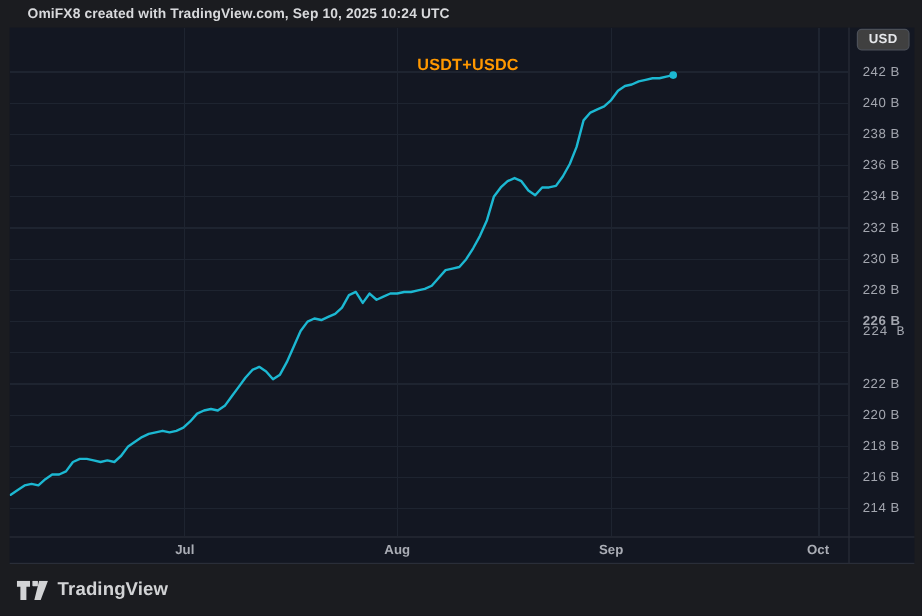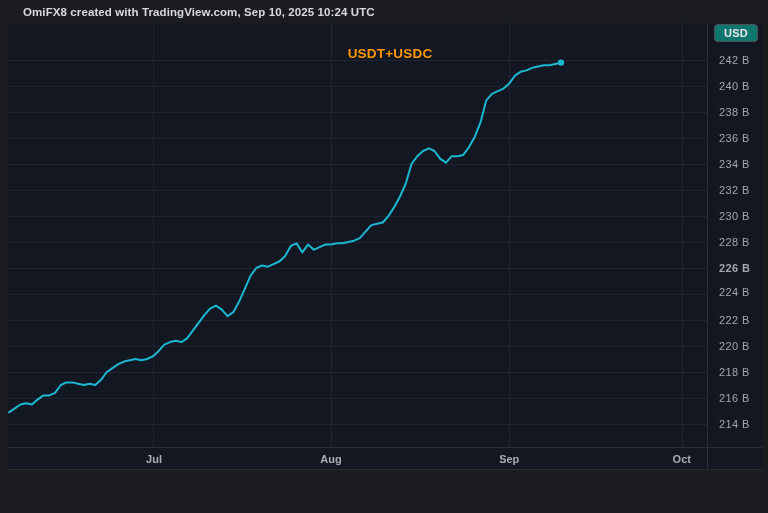--- a/index.html
+++ b/index.html
@@ -36,21 +36,21 @@
   .price-axis {
     position:absolute; left:699px; top:0; width:55px; height:447px;
     border-left:1px solid #2a2e39;
   }
   .y-label {
     position:absolute; left:11px; height:14px; line-height:14px;
     color:#a3a6af; font-size:11px; letter-spacing:.4px; white-space:nowrap;
   }
   .usd-badge {
     position:absolute; left:6px; top:1px; width:44px; height:18px;
-    background:#0f766e; border:1px solid #4c5058; border-radius:4px;
+    background:#404040; border:1px solid #4c5058; border-radius:4px;
     color:#e6e7ea; font-size:11px; font-weight:700; letter-spacing:.3px;
     display:flex; align-items:center; justify-content:center; cursor:pointer;
   }
 
   .time-axis {
     position:absolute; left:0; top:424px; width:754px; height:23px;
     border-top:1px solid #2a2e39;
   }
   .x-label {
     position:absolute; top:5px; transform:translateX(-50%);
@@ -115,24 +115,36 @@
       <div class="usd-badge">USD</div>
     <span class="y-label" style="top: 30px;">242 B</span>
         <span class="y-label" style="top: 56px;">240 B</span>
         <span class="y-label" style="top: 82px;">238 B</span>
         <span class="y-label" style="top: 108px;">236 B</span>
         <span class="y-label" style="top: 134px;">234 B</span>
         <span class="y-label" style="top: 160px;">232 B</span>
         <span class="y-label" style="top: 186px; text-align: center;">230 B</span>
         <span class="y-label" style="top: 212px;">228 B</span>
         <span class="y-label" style="top: 238px; font-weight: bold;">226 B</span>
-        <span class="y-label" style="top: 262px;">224 B</span>
+        <span class="y-label" style="top: 247px; font-family: Liberation Mono, monospace;">224 B</span>
         <span class="y-label" style="top: 290px;">222 B</span>
         <span class="y-label" style="top: 316px;">220 B</span>
         <span class="y-label" style="top: 342px;">218 B</span>
         <span class="y-label" style="top: 368px;">216 B</span>
         <span class="y-label" style="top: 394px;">214 B</span>
       </div>
 
   </div>
 
+  <div class="footer">
+    <div class="tv-logo">
+      <svg class="tv-mark" width="26" height="16" viewBox="0 0 26 16">
+        <g fill="#d2d3d5">
+          <polygon points="0,0 11,0 11,5 8,5 8,16 3,16 3,5 0,5"></polygon>
+          <rect x="13" y="0" width="4.6" height="4.6" rx="0.6"></rect>
+          <polygon points="18.6,0 26,0 19.9,16 14.6,16"></polygon>
+        </g>
+      </svg>
+      <span class="tv-word">TradingView</span>
+    </div>
+  </div>
 
 </div>
 
 </body></html>

